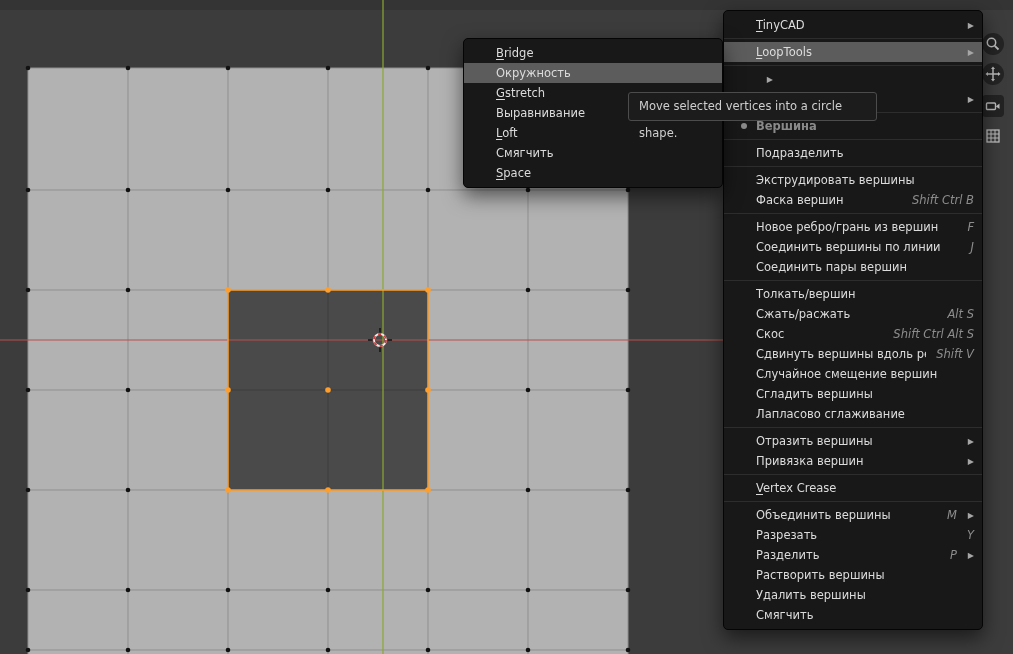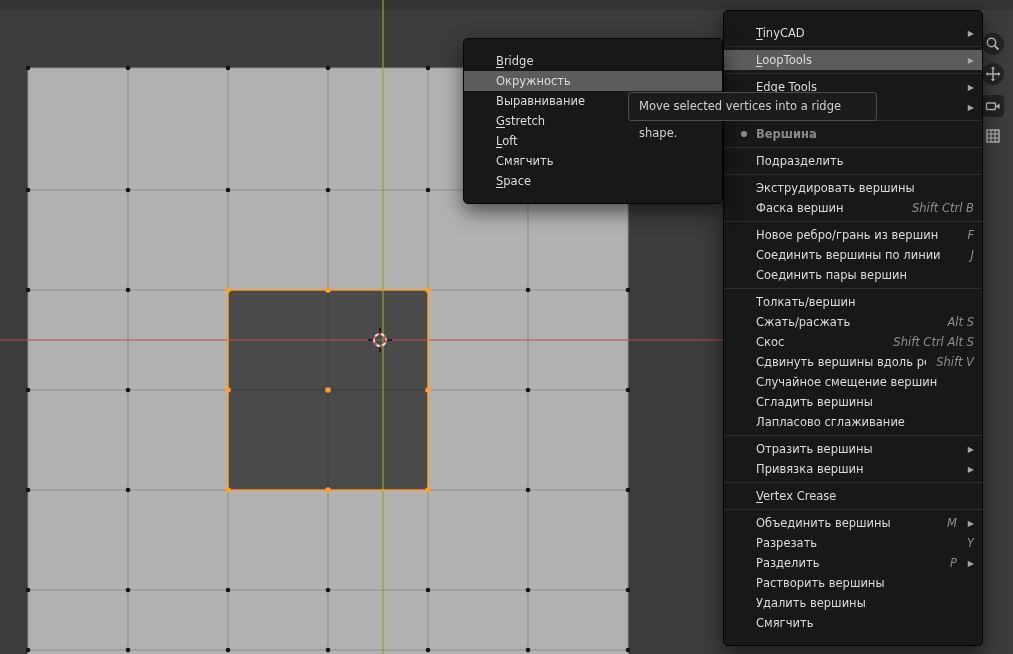--- a/index.html
+++ b/index.html
@@ -9,21 +9,21 @@
     font-family:"DejaVu Sans", sans-serif;
   }
   svg{display:block;}
   
   .menu{
     position:absolute;
     background:#181818;
     border:1px solid #050505;
     border-radius:5px;
     box-shadow:0 8px 20px rgba(0,0,0,.55);
-    padding:12px 0;
+    padding:4px 0;
     box-sizing:border-box;
     z-index:10;
   }
   #context-menu{left:723px;top:10px;width:260px;}
   #submenu{left:463px;top:38px;width:260px;z-index:11;}
   .menu-item{
     display:flex;align-items:center;
     height:20px;
     padding:0 8px 0 32px;
     font-size:11.5px;
@@ -186,21 +186,20 @@
       <span class="lbl"><u>T</u>inyCAD</span>
       <span class="arr">▶</span>
     </div>
     <div class="menu-sep"></div>
     <div class="menu-item hl">
       <span class="lbl"><u>L</u>oopTools</span>
       <span class="arr">▶</span>
     </div>
     <div class="menu-sep"></div>
     <div class="menu-item">
-      <span class="lbl"><u>E</u>dge Tools</span>
       <span class="arr">▶</span>
     </div>
     <div class="menu-item">
       <span class="lbl"></span>
       <span class="arr">▶</span>
     </div>
     <div class="menu-sep"></div>
     <div class="menu-item header">
       <span class="hicon"></span>
       <span class="lbl">Вершина</span>
@@ -294,29 +293,29 @@
   </div>
 
 <div id="submenu" class="menu">
     <div class="menu-item">
       <span class="lbl"><u>B</u>ridge</span>
     </div>
     <div class="menu-item hl">
       <span class="lbl">Окружность</span>
     </div>
     <div class="menu-item">
+      <span class="lbl"><u>G</u>stretch</span>
+    </div>
+    <div class="menu-item">
       <span class="lbl">Выравнивание</span>
     </div>
     <div class="menu-item">
-      <span class="lbl"><u>G</u>stretch</span>
-    </div>
-    <div class="menu-item">
       <span class="lbl"><u>L</u>oft</span>
     </div>
     <div class="menu-item">
       <span class="lbl">Смягчить</span>
     </div>
     <div class="menu-item">
       <span class="lbl"><u>S</u>pace</span>
     </div>
   </div>
 
-<div id="tooltip">Move selected vertices into a ridge shape.</div>
+<div id="tooltip">Move selected vertices into a circle shape.</div>
 
 </body></html>

